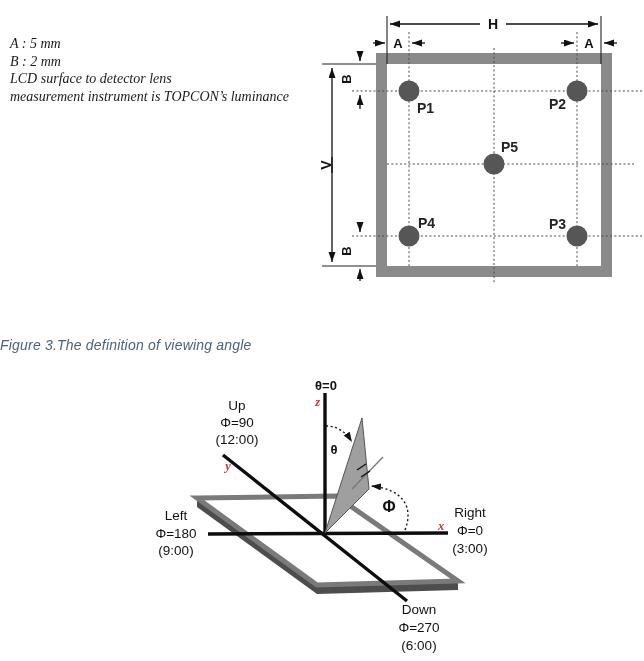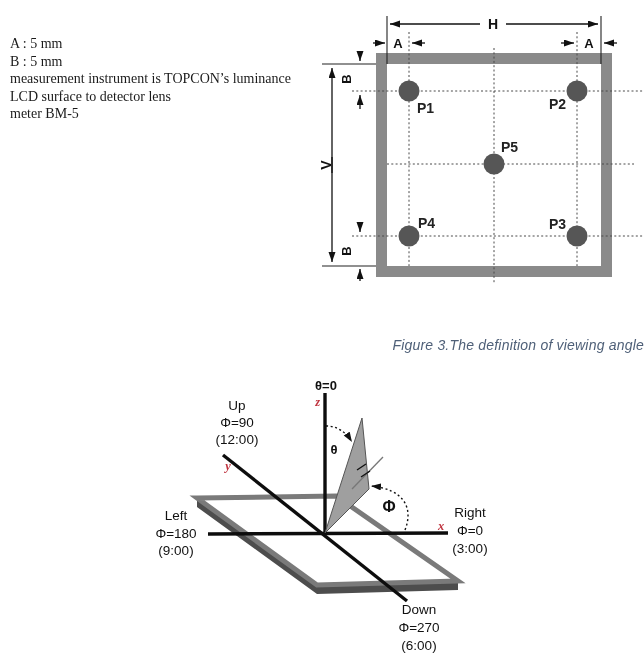--- a/index.html
+++ b/index.html
@@ -3,25 +3,25 @@
 <meta charset="utf-8">
 <style>
   html,body { margin:0; padding:0; background:#ffffff; }
   .page {
     position:relative; width:644px; height:661px; background:#ffffff;
     font-family:"Liberation Sans", sans-serif; overflow:hidden;
   }
   .notes {
     position:absolute; left:10px; top:35px; width:320px;
     font-family:"Liberation Serif","DejaVu Serif",serif;
-    font-size:14px; line-height:17.5px; color:#1a1a1a;
+    font-size:14px; line-height:17.5px; color:#1a1a1a;font-style:italic;
   }
   .caption {
     position:absolute; left:0; top:337px; width:644px;
-    text-align:right; font-style:italic; font-size:14px;
+    text-align:left; font-style:italic; font-size:14px;
     color:#4f6078; letter-spacing:.2px;
     font-family:"Liberation Sans", sans-serif;
   }
   svg.fig { position:absolute; left:0; top:0; }
   .t-big  { font:700 14px "Liberation Sans",sans-serif; fill:#111; }
   .t-dim  { font:700 13px "Liberation Sans",sans-serif; fill:#111; }
   .t-pt   { font:700 14px "Liberation Sans",sans-serif; fill:#222; }
   .t-dir  { font:400 13.5px "Liberation Sans",sans-serif; fill:#111; }
   .t-sym  { font:700 13px "Liberation Sans",sans-serif; fill:#111; }
   .t-sym-lg { font:700 16px "Liberation Sans",sans-serif; fill:#111; }
@@ -32,24 +32,23 @@
   .arc    { stroke:#111; stroke-width:1.4; stroke-dasharray:2 2.6; fill:none; }
   .axis3d { stroke:#0d0d0d; stroke-width:3.4; fill:none; }
 </style>
 </head>
 <body>
 
 <div class="page">
 
   <div class="notes">
     <div>A : 5 mm</div>
-    <div>B : 5 mm</div>
+    <div>B : 2 mm</div>
+    <div>LCD surface to detector lens</div>
     <div>measurement instrument is TOPCON’s luminance</div>
-    <div>LCD surface to detector lens</div>
-    <div>meter BM-5</div>
   </div>
 
   <div class="caption">Figure 3.The definition of viewing angle</div>
 
   <svg class="fig" width="644" height="661" viewBox="0 0 644 661">
     <defs>
       <marker id="ah" markerWidth="10.5" markerHeight="7.5" refX="10" refY="3.5" orient="auto" markerUnits="userSpaceOnUse">
         <path d="M0,0 L10,3.5 L0,7 Z" fill="#111"></path>
       </marker>
     </defs>

